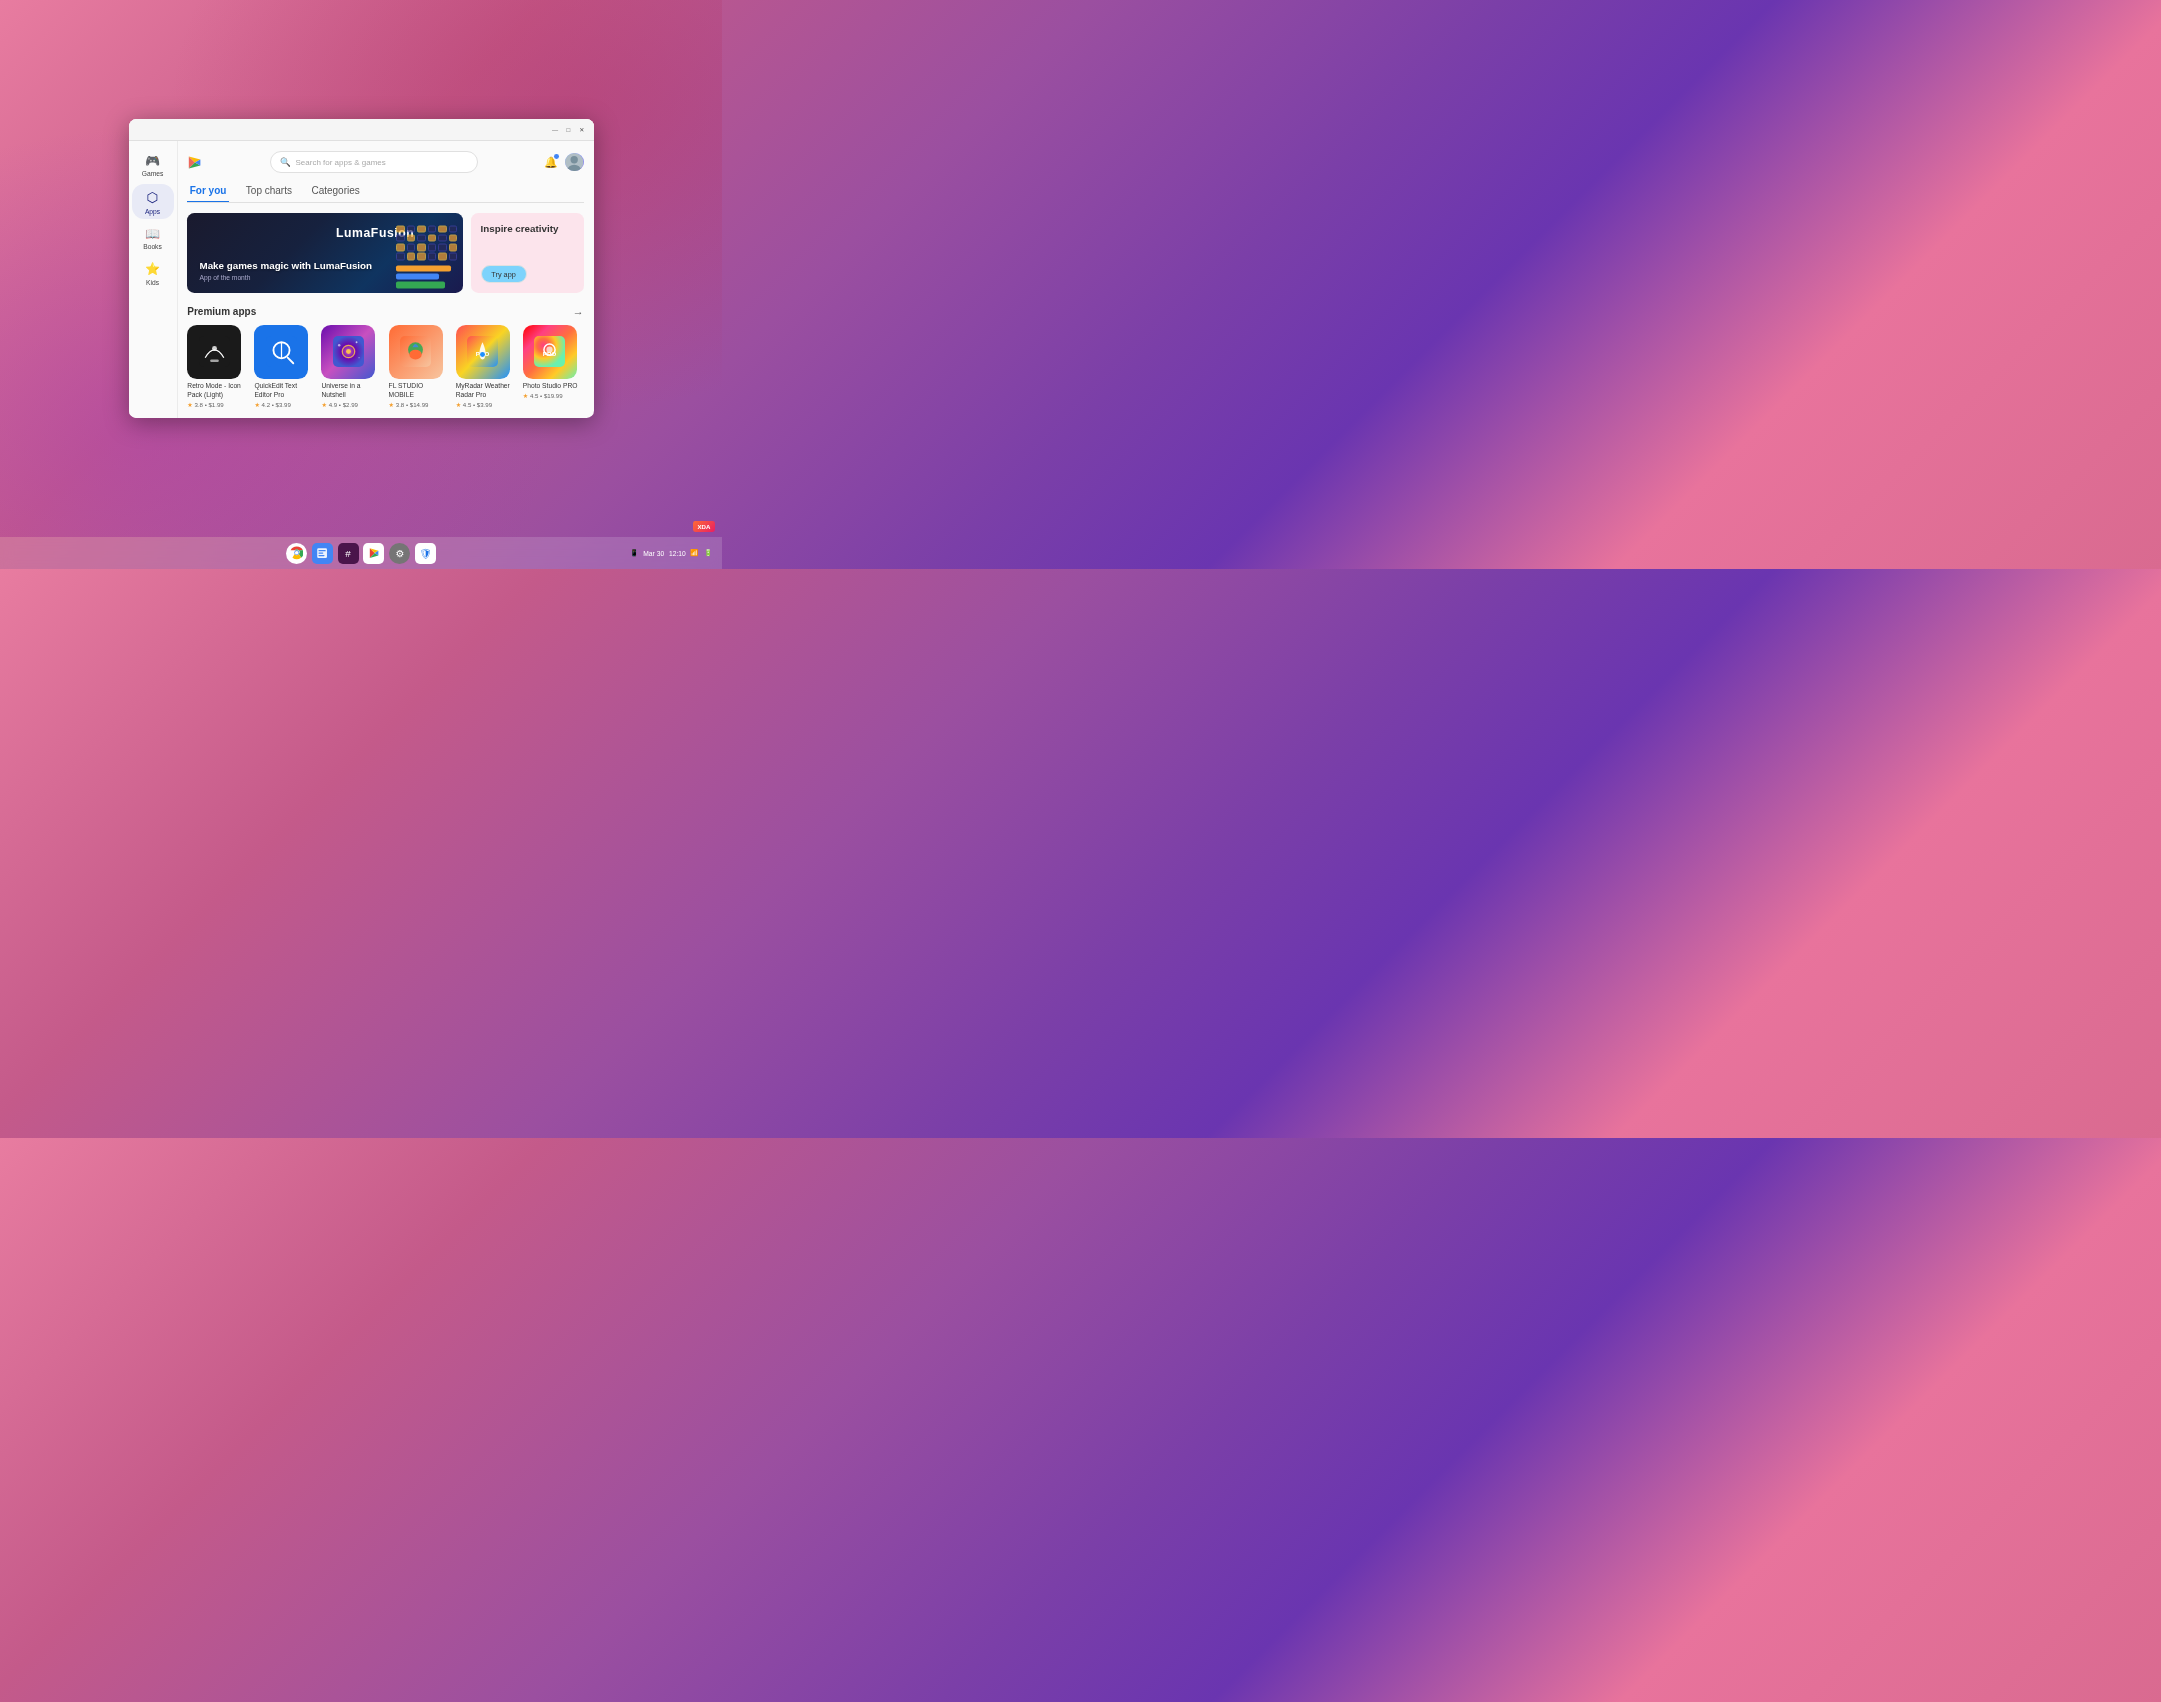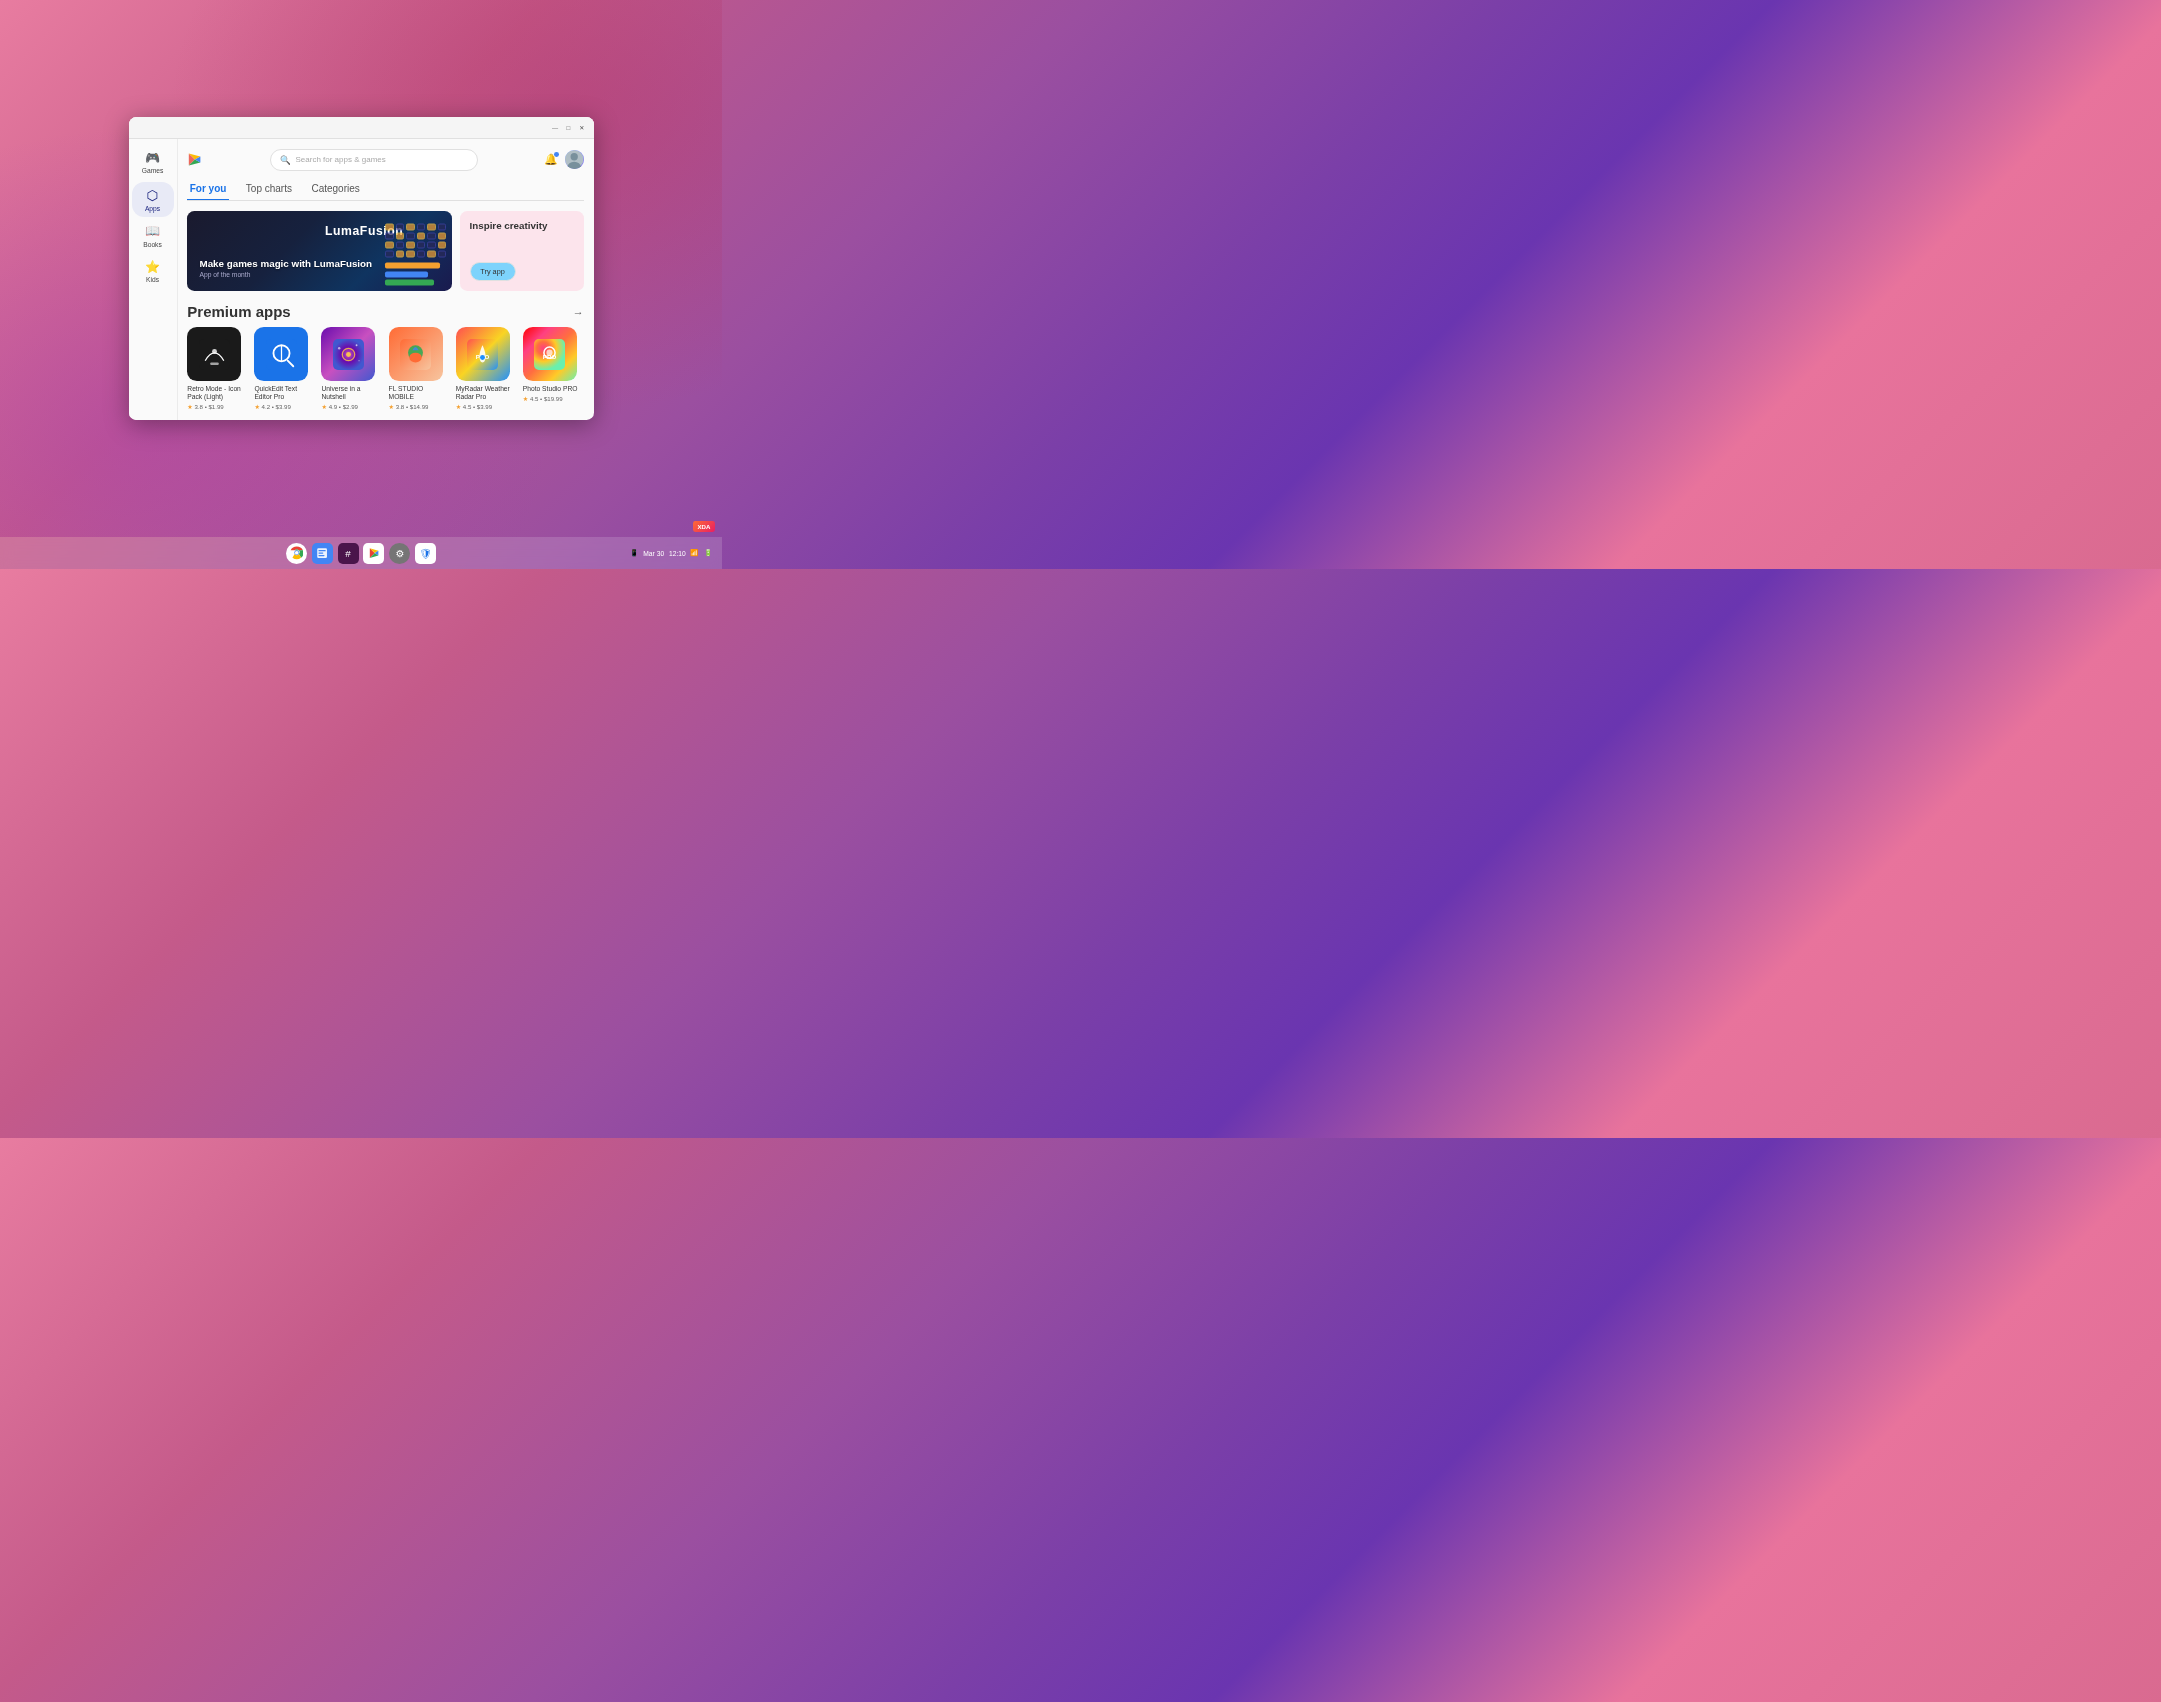--- a/index.html
+++ b/index.html
@@ -268,21 +268,21 @@
     .key {
       background: #2a2a5a;
       border-radius: 1.8px;
       width: 8.6px;
       height: 7.3px;
       border: 0.6px solid #4444aa;
     }
     .key.lit { background: #f4a030; border-color: #ffcc44; }
 
     .promo-card {
-      width: 124px;
+      width: 113px;
       background: #fce4ec;
       border-radius: 7.3px;
       padding: 9.8px;
       display: flex;
       flex-direction: column;
       justify-content: space-between;
       min-height: 80px;
     }
     .promo-title {
       font-size: 9.8px;
@@ -302,21 +302,21 @@
     }
 
     
     .section-header {
       display: flex;
       align-items: center;
       justify-content: space-between;
       margin-bottom: 7.3px;
     }
     .section-title {
-      font-size: 15px;
+      font-size: 10px;
       font-weight: 600;
       color: #333;
     }
     .see-more {
       font-size: 11px;
       color: #555;
       cursor: pointer;
       text-decoration: none;
     }
 

